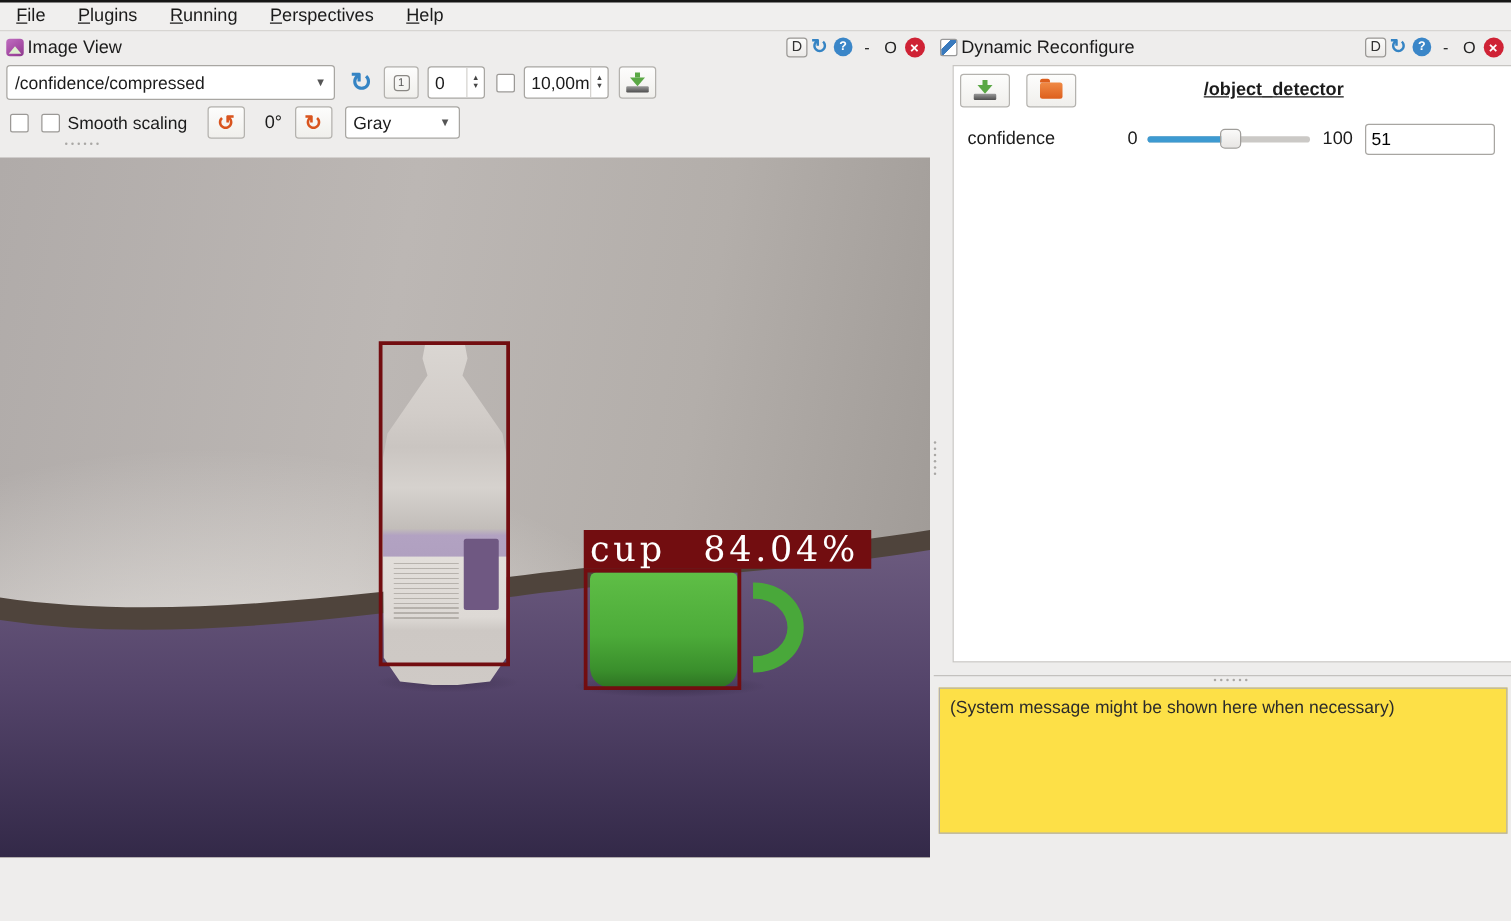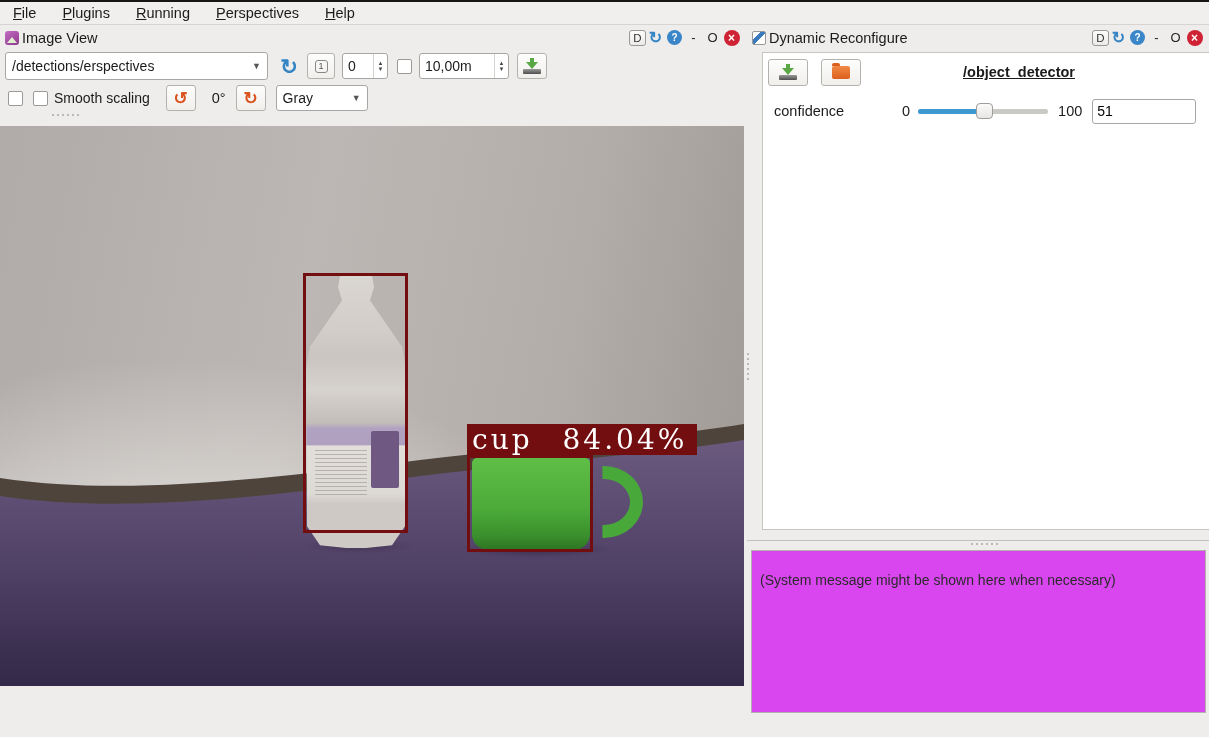--- a/index.html
+++ b/index.html
@@ -128,22 +128,22 @@
   #param-name { width:128px; }
   .slider { position:relative; width:130px; height:16px; margin:0 10px 0 8px; }
   .slider .track { position:absolute; left:0; right:0; top:6px; height:5px;
     background:#cbc9c6; border-radius:3px; }
   .slider .fill { position:absolute; left:0; top:6px; height:5px; background:#3d9ad1; border-radius:3px; }
   .slider .thumb { position:absolute; top:0; width:17px; height:16px; margin-left:-8px;
     background:linear-gradient(#fafaf9,#e8e6e4); border:1px solid #a09e9b; border-radius:4px; }
   #param-val { width:104px; height:25px; margin-left:10px; }
 
   
-  #status-box { position:absolute; left:751px; top:550px; width:455px; height:163px;
-    background:#d946ef; border:1px solid #b3b1ae; padding:21px 8px; font-size:14px; color:#2b2b2b;
+  #status-box { position:absolute; left:751px; top:550px; width:455px; height:117px;
+    background:#fde047; border:1px solid #b3b1ae; padding:6px 8px; font-size:14px; color:#2b2b2b;
     overflow:auto; resize:none; font-family:"Liberation Sans",sans-serif; }
 </style>
 </head>
 <body>
 
 <div class="menubar">
   <span class="mi mnemonic"><u>F</u>ile</span>
   <span class="mi mnemonic"><u>P</u>lugins</span>
   <span class="mi mnemonic"><u>R</u>unning</span>
   <span class="mi mnemonic"><u>P</u>erspectives</span>
@@ -164,38 +164,38 @@
       </span>
     <span class="tb-btn minmax">-</span>
     <span class="tb-btn minmax">O</span>
     <span class="tb-btn">
         <span class="close-circle">×</span>
       </span>
   </div>
 
   <div id="iv-row1">
     <div class="combo" style="width:263px;height:28px;">
-      <span>/detections/erspectives</span>
+      <span>/confidence/compressed</span>
       <span class="arrow">▼</span>
     </div>
     <div class="flatbtn" style="width:30px;height:28px;margin-left:6px;">
       <span class="reload-glyph" style="font-size:21px;">↻</span>
     </div>
     <div class="btn" style="width:28px;height:26px;margin-left:3px;">
       <span class="icon-zoom1">1</span>
     </div>
     <div class="spin" style="width:46px;height:26px;margin-left:7px;">
       <span class="val">0</span>
       <span class="arrows">
           <span>▲</span>
           <span>▼</span>
         </span>
     </div>
     <span class="cb" style="margin-left:9px;"></span>
-    <div class="spin" style="width:90px;height:26px;margin-left:7px;">
+    <div class="spin" style="width:68px;height:26px;margin-left:7px;">
       <span class="val">10,00m</span>
       <span class="arrows">
           <span>▲</span>
           <span>▼</span>
         </span>
     </div>
     <div class="btn" style="width:30px;height:26px;margin-left:8px;">
       <span class="icon-save">
           <span class="stem"></span>
           <span class="head"></span>

